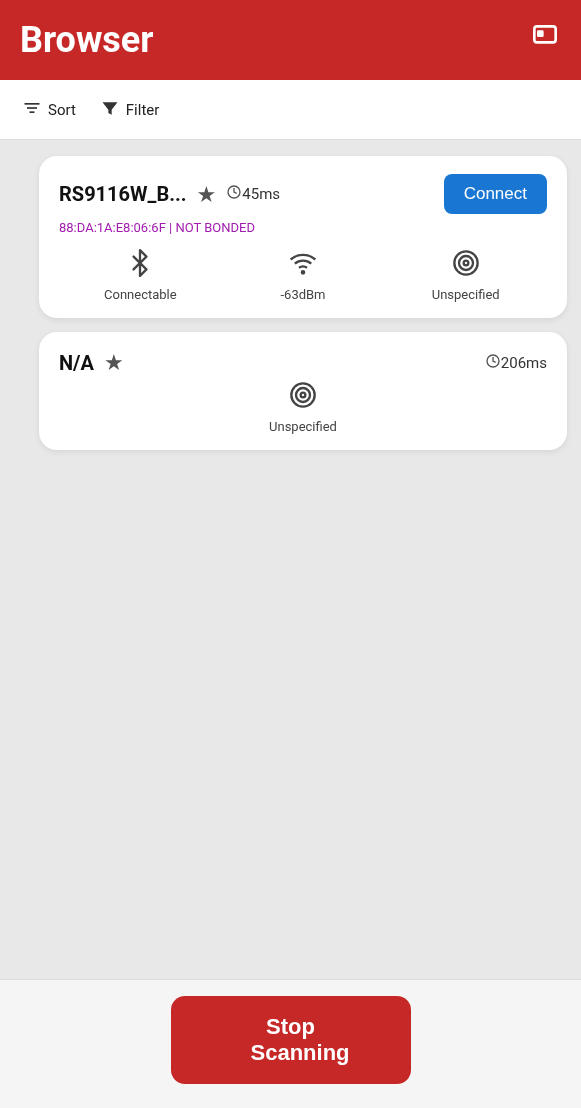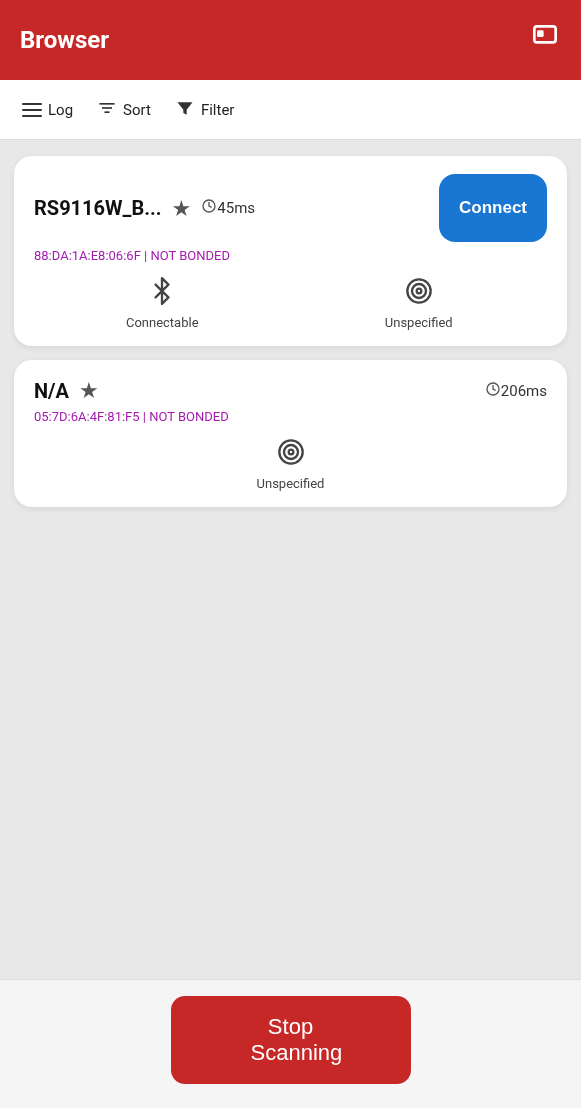--- a/index.html
+++ b/index.html
@@ -16,21 +16,21 @@
     .header {
       background: #c62828;
       padding: 18px 20px;
       display: flex;
       align-items: center;
       justify-content: space-between;
       min-height: 80px;
     }
     .header-title {
       color: white;
-      font-size: 24px;
+      font-size: 36px;
       font-weight: bold;
     }
     .header-icon {
       color: white;
       font-size: 28px;
     }
 
     
     .toolbar {
       background: white;
@@ -60,20 +60,21 @@
       gap: 14px;
       background: #e8e8e8;
     }
 
     
     .device-card {
       background: white;
       border-radius: 18px;
       padding: 18px 20px 16px 20px;
       box-shadow: 0 2px 6px rgba(0,0,0,0.08);
+      margin-left: 25px;
     }
     .device-card-header {
       display: flex;
       align-items: center;
       justify-content: space-between;
       margin-bottom: 6px;
     }
     .device-name-row {
       display: flex;
       align-items: center;
@@ -95,24 +96,24 @@
       font-size: 15px;
     }
     .time-icon {
       font-size: 16px;
       color: #555;
     }
     .connect-btn {
       background: #1976d2;
       color: white;
       border: none;
-      border-radius: 16px;
-      padding: 24px 20px;
+      border-radius: 8px;
+      padding: 10px 20px;
       font-size: 17px;
-      font-weight: bold;
+      font-weight: normal;
       cursor: pointer;
     }
     .device-mac {
       font-size: 13px;
       color: #a21caf;
       margin-bottom: 14px;
     }
     .device-props {
       display: flex;
       gap: 0;
@@ -147,21 +148,21 @@
       justify-content: center;
       border-top: 1px solid #ddd;
     }
     .stop-scan-btn {
       background: #c62828;
       color: white;
       border: none;
       border-radius: 14px;
       padding: 18px 80px;
       font-size: 22px;
-      font-weight: normal;
+      font-weight: bold;
       cursor: pointer;
       width: 240px;
     }
 
     
     .hamburger {
       display: flex;
       flex-direction: column;
       gap: 4px;
       width: 20px;
@@ -186,28 +187,20 @@
   <span class="header-title">Browser</span>
   <span class="header-icon">
     <svg width="32" height="32" viewBox="0 0 24 24" fill="white">
       <rect x="4" y="4" width="16" height="12" rx="2" fill="none" stroke="white" stroke-width="2"></rect>
       <rect x="6" y="7" width="5" height="5" rx="1" fill="white"></rect>
     </svg>
   </span>
 </div>
 
 <div class="toolbar">
-  <div class="toolbar-item">
-    <span class="hamburger">
-      <span></span>
-        <span></span>
-        <span></span>
-    </span>
-    <span>Log</span>
-  </div>
   <div class="toolbar-item">
     <span>
       <svg width="20" height="20" viewBox="0 0 24 24" fill="none" stroke="#333" stroke-width="2">
         <line x1="3" y1="7" x2="21" y2="7"></line>
         <line x1="6" y1="12" x2="18" y2="12"></line>
         <line x1="9" y1="17" x2="15" y2="17"></line>
       </svg>
     </span>
     <span>Sort</span>
   </div>
@@ -244,20 +237,31 @@
     <div class="device-props">
       <div class="device-prop">
         <span class="prop-icon bt-icon">
           <svg width="28" height="28" viewBox="0 0 24 24" fill="none" stroke="#444" stroke-width="2" stroke-linecap="round" stroke-linejoin="round">
             <polyline points="6.5,6.5 17.5,17.5 12,23 12,1 17.5,6.5 6.5,17.5"></polyline>
           </svg>
         </span>
         <span class="prop-label">Connectable</span>
       </div>
       <div class="device-prop">
+        <span class="prop-icon wifi-icon">
+          <svg width="28" height="28" viewBox="0 0 24 24" fill="none" stroke="#444" stroke-width="2">
+            <path d="M5 12.55a11 11 0 0 1 14.08 0"></path>
+            <path d="M1.42 9a16 16 0 0 1 21.16 0"></path>
+            <path d="M8.53 16.11a6 6 0 0 1 6.95 0"></path>
+            <circle cx="12" cy="20" r="1" fill="#444"></circle>
+          </svg>
+        </span>
+        <span class="prop-label">-63dBm</span>
+      </div>
+      <div class="device-prop">
         <span class="prop-icon target-icon">
           <svg width="28" height="28" viewBox="0 0 24 24" fill="none" stroke="#444" stroke-width="2">
             <circle cx="12" cy="12" r="10"></circle>
             <circle cx="12" cy="12" r="6"></circle>
             <circle cx="12" cy="12" r="2"></circle>
           </svg>
         </span>
         <span class="prop-label">Unspecified</span>
       </div>
     </div>
@@ -272,21 +276,20 @@
       <span class="time-row">
         <span class="time-icon">
           <svg width="16" height="16" viewBox="0 0 24 24" fill="none" stroke="#555" stroke-width="2">
             <circle cx="12" cy="12" r="9"></circle>
             <polyline points="12,6 12,12 16,14"></polyline>
           </svg>
         </span>
         <span>206ms</span>
       </span>
     </div>
-    <div class="device-mac">05:7D:6A:4F:81:F5 | NOT BONDED</div>
     <div class="device-props">
       <div class="device-prop">
         <span class="prop-icon target-icon">
           <svg width="28" height="28" viewBox="0 0 24 24" fill="none" stroke="#444" stroke-width="2">
             <circle cx="12" cy="12" r="10"></circle>
             <circle cx="12" cy="12" r="6"></circle>
             <circle cx="12" cy="12" r="2"></circle>
           </svg>
         </span>
         <span class="prop-label">Unspecified</span>

